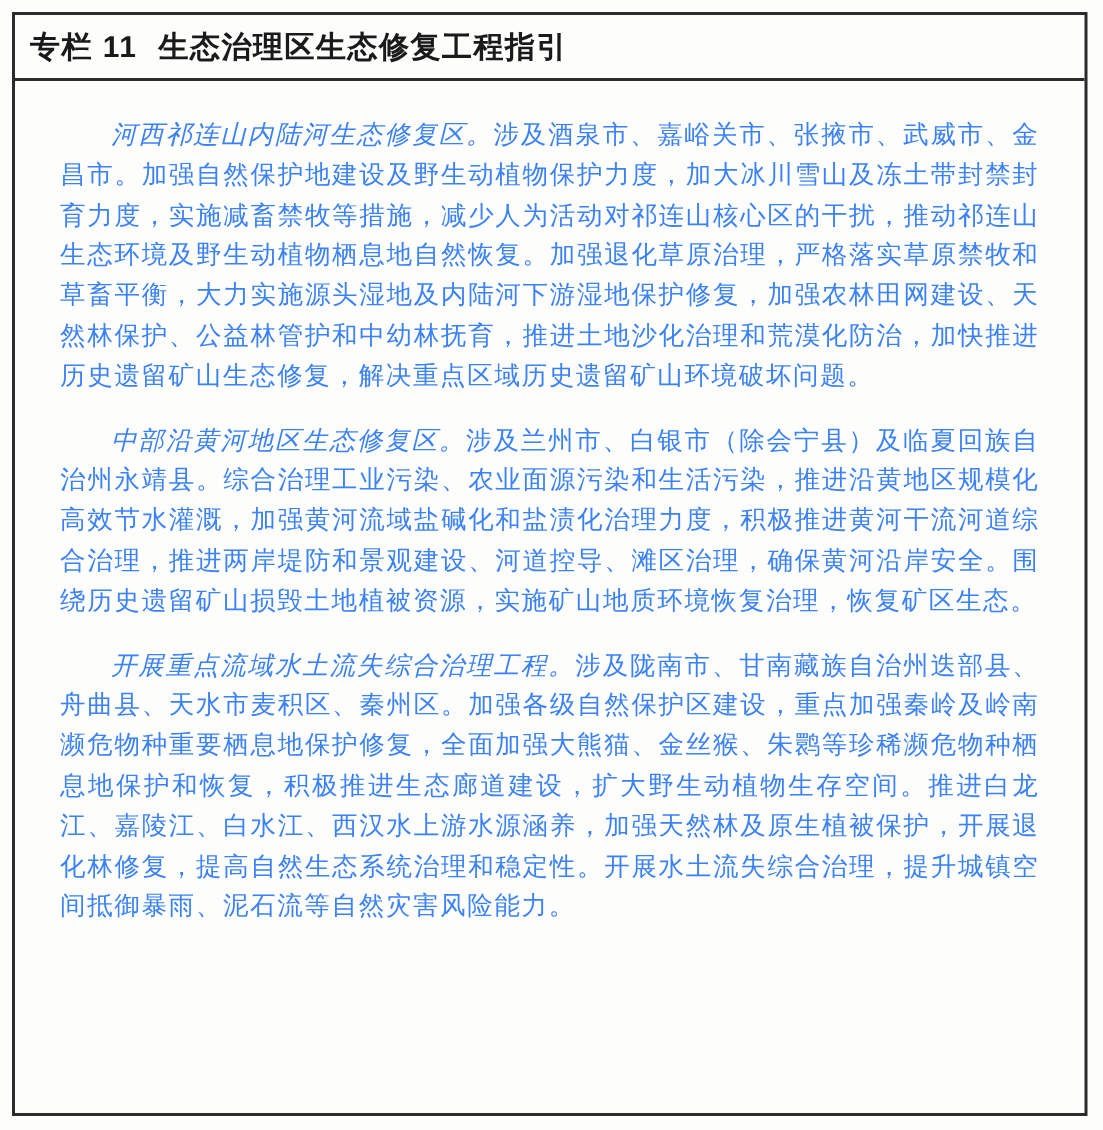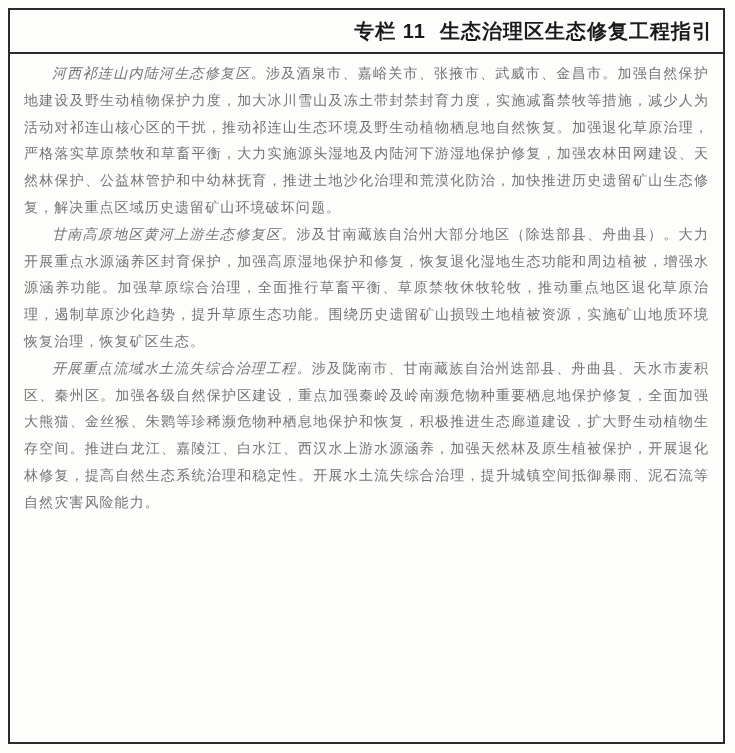--- a/index.html
+++ b/index.html
@@ -19,21 +19,21 @@
     box-sizing: border-box;
     border: 2px solid #2b2b2b;
     background: #fdfdfc;
     display: flex;
     flex-direction: column;
   }
   .title-band {
     box-sizing: border-box;
     border-bottom: 2px solid #2b2b2b;
     padding: 8px 10px 7px;
-    text-align: right;
+    text-align: left;
     flex: 0 0 auto;
   }
   .title {
     font-family: "Liberation Sans", "DejaVu Sans", sans-serif;
     font-weight: 700;
     font-size: 20px;
     color: #1a1a1a;
     letter-spacing: 1px;
     white-space: nowrap;
   }
@@ -41,26 +41,26 @@
     margin-right: 14px;
   }
   .body-band {
     flex: 1 1 auto;
     box-sizing: border-box;
     padding: 7px 14px 8px 14px;
     overflow: hidden;
   }
   .para {
     font-family: "Liberation Serif", "DejaVu Serif", serif;
-    font-size: 14px;
+    font-size: 17px;
     line-height: 26.8px;
-    color: #737373;
+    color: #3b82f6;
     text-align: justify;
     text-indent: 2em;
-    margin: 0;
+    margin: 16px;
     letter-spacing: 1.1px;
   }
   .para .lead {
     font-style: italic;   
     font-weight: 400;
   }
 </style>
 </head>
 <body>
 
@@ -71,24 +71,24 @@
       <span class="prefix">专栏 11</span><span>生态治理区生态修复工程指引</span>
     </span>
   </div>
 
   <div class="body-band">
 
     <p class="para">
       <span class="lead">河西祁连山内陆河生态修复区。</span><span>涉及酒泉市、嘉峪关市、张掖市、武威市、金昌市。加强自然保护地建设及野生动植物保护力度，加大冰川雪山及冻土带封禁封育力度，实施减畜禁牧等措施，减少人为活动对祁连山核心区的干扰，推动祁连山生态环境及野生动植物栖息地自然恢复。加强退化草原治理，严格落实草原禁牧和草畜平衡，大力实施源头湿地及内陆河下游湿地保护修复，加强农林田网建设、天然林保护、公益林管护和中幼林抚育，推进土地沙化治理和荒漠化防治，加快推进历史遗留矿山生态修复，解决重点区域历史遗留矿山环境破坏问题。</span>
     </p>
 
+    <p class="para">
+      <span class="lead">中部沿黄河地区生态修复区。</span><span>涉及兰州市、白银市（除会宁县）及临夏回族自治州永靖县。综合治理工业污染、农业面源污染和生活污染，推进沿黄地区规模化高效节水灌溉，加强黄河流域盐碱化和盐渍化治理力度，积极推进黄河干流河道综合治理，推进两岸堤防和景观建设、河道控导、滩区治理，确保黄河沿岸安全。围绕历史遗留矿山损毁土地植被资源，实施矿山地质环境恢复治理，恢复矿区生态。</span>
+    </p>
 
 
-    <p class="para">
-      <span class="lead">甘南高原地区黄河上游生态修复区。</span><span>涉及甘南藏族自治州大部分地区（除迭部县、舟曲县）。大力开展重点水源涵养区封育保护，加强高原湿地保护和修复，恢复退化湿地生态功能和周边植被，增强水源涵养功能。加强草原综合治理，全面推行草畜平衡、草原禁牧休牧轮牧，推动重点地区退化草原治理，遏制草原沙化趋势，提升草原生态功能。围绕历史遗留矿山损毁土地植被资源，实施矿山地质环境恢复治理，恢复矿区生态。</span>
-    </p>
 
     <p class="para">
       <span class="lead">开展重点流域水土流失综合治理工程。</span><span>涉及陇南市、甘南藏族自治州迭部县、舟曲县、天水市麦积区、秦州区。加强各级自然保护区建设，重点加强秦岭及岭南濒危物种重要栖息地保护修复，全面加强大熊猫、金丝猴、朱鹮等珍稀濒危物种栖息地保护和恢复，积极推进生态廊道建设，扩大野生动植物生存空间。推进白龙江、嘉陵江、白水江、西汉水上游水源涵养，加强天然林及原生植被保护，开展退化林修复，提高自然生态系统治理和稳定性。开展水土流失综合治理，提升城镇空间抵御暴雨、泥石流等自然灾害风险能力。</span>
     </p>
 
   </div>
 </div>
 
 </body></html>

